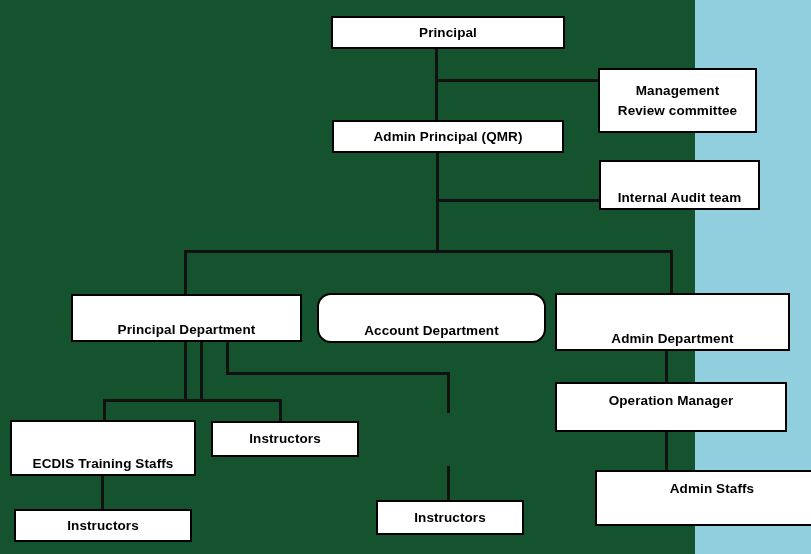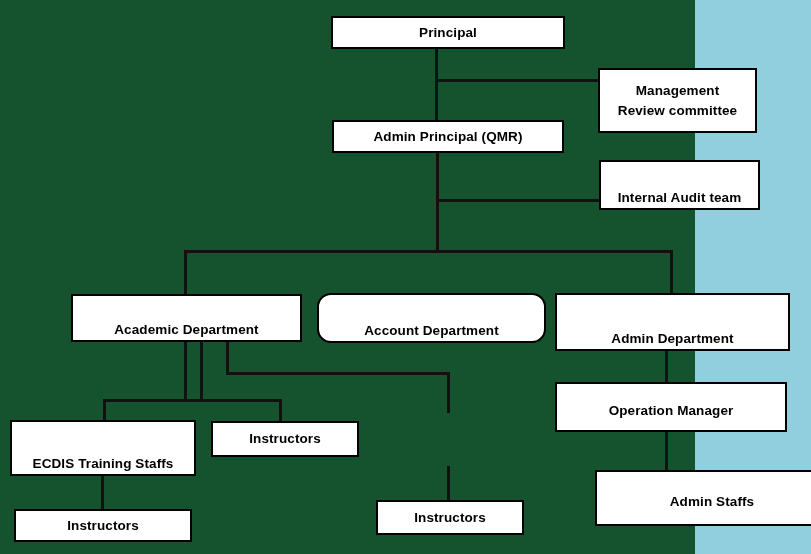--- a/index.html
+++ b/index.html
@@ -44,21 +44,21 @@
     justify-content: center;
   }
   .node.v-top {
     display: flex;
     align-items: flex-end;
     justify-content: center;
     padding-top: 23px;
   }
   .node.v-top2 {
     display: flex;
-    align-items: center;
+    align-items: flex-start;
     justify-content: center;
     padding-top: 7px;
   }
   .conn {
     position: absolute;
     background: #111111;
     z-index: 1;
   }
 </style>
 </head>
@@ -109,21 +109,21 @@
 
   <div class="node v-center" style="left:332px; top:120px; width:232px; height:33px;">
     <span class="label">Admin Principal (QMR)</span>
   </div>
 
   <div class="node v-top" style="left:599px; top:160px; width:161px; height:50px;">
     <span class="label">Internal Audit team</span>
   </div>
 
   <div class="node v-top" style="left:71px; top:294px; width:231px; height:48px;">
-    <span class="label">Academic Department</span>
+    <span class="label">Principal Department</span>
   </div>
 
   <div class="node v-top" style="left:317px; top:293px; width:229px; height:50px;border-radius:14px;">
     <span class="label">Account Department</span>
   </div>
 
   <div class="node v-top" style="left:555px; top:293px; width:235px; height:58px;">
     <span class="label">Admin Department</span>
   </div>
 

